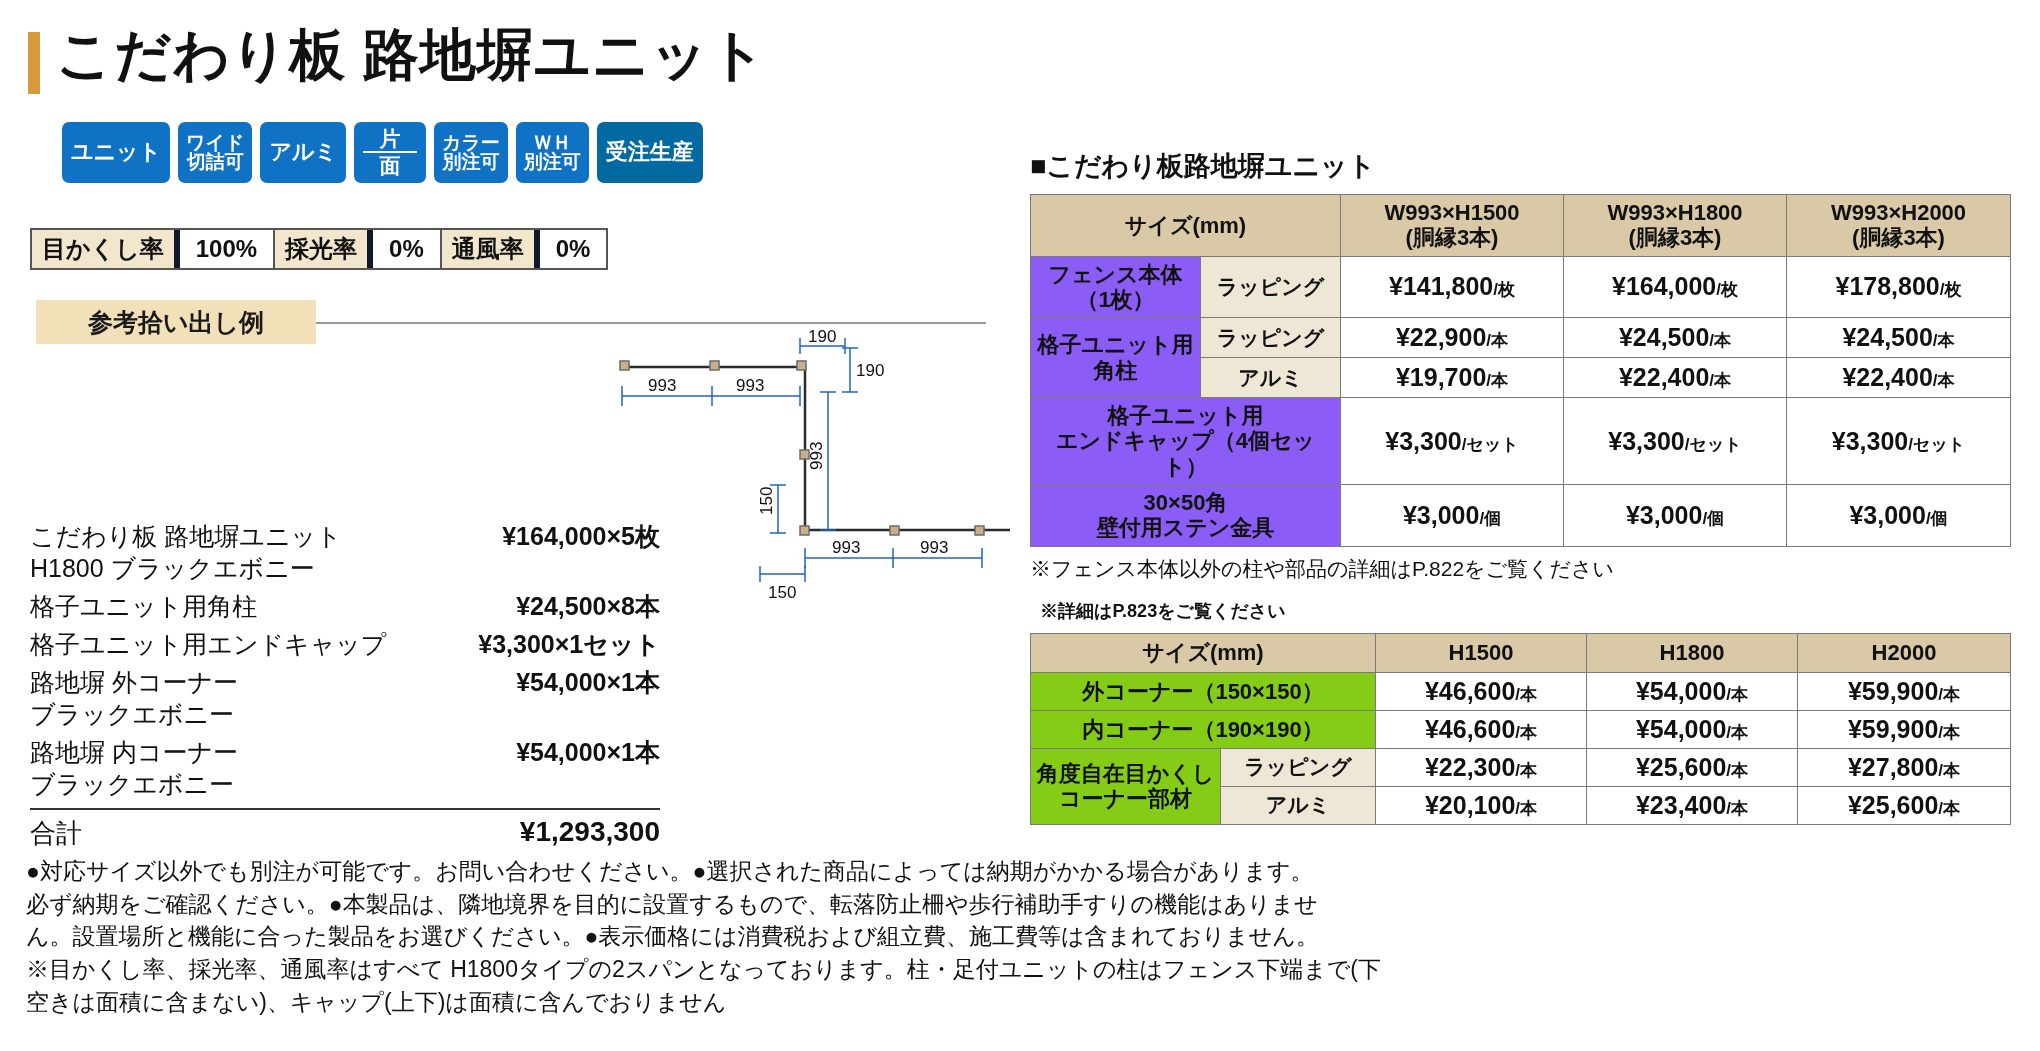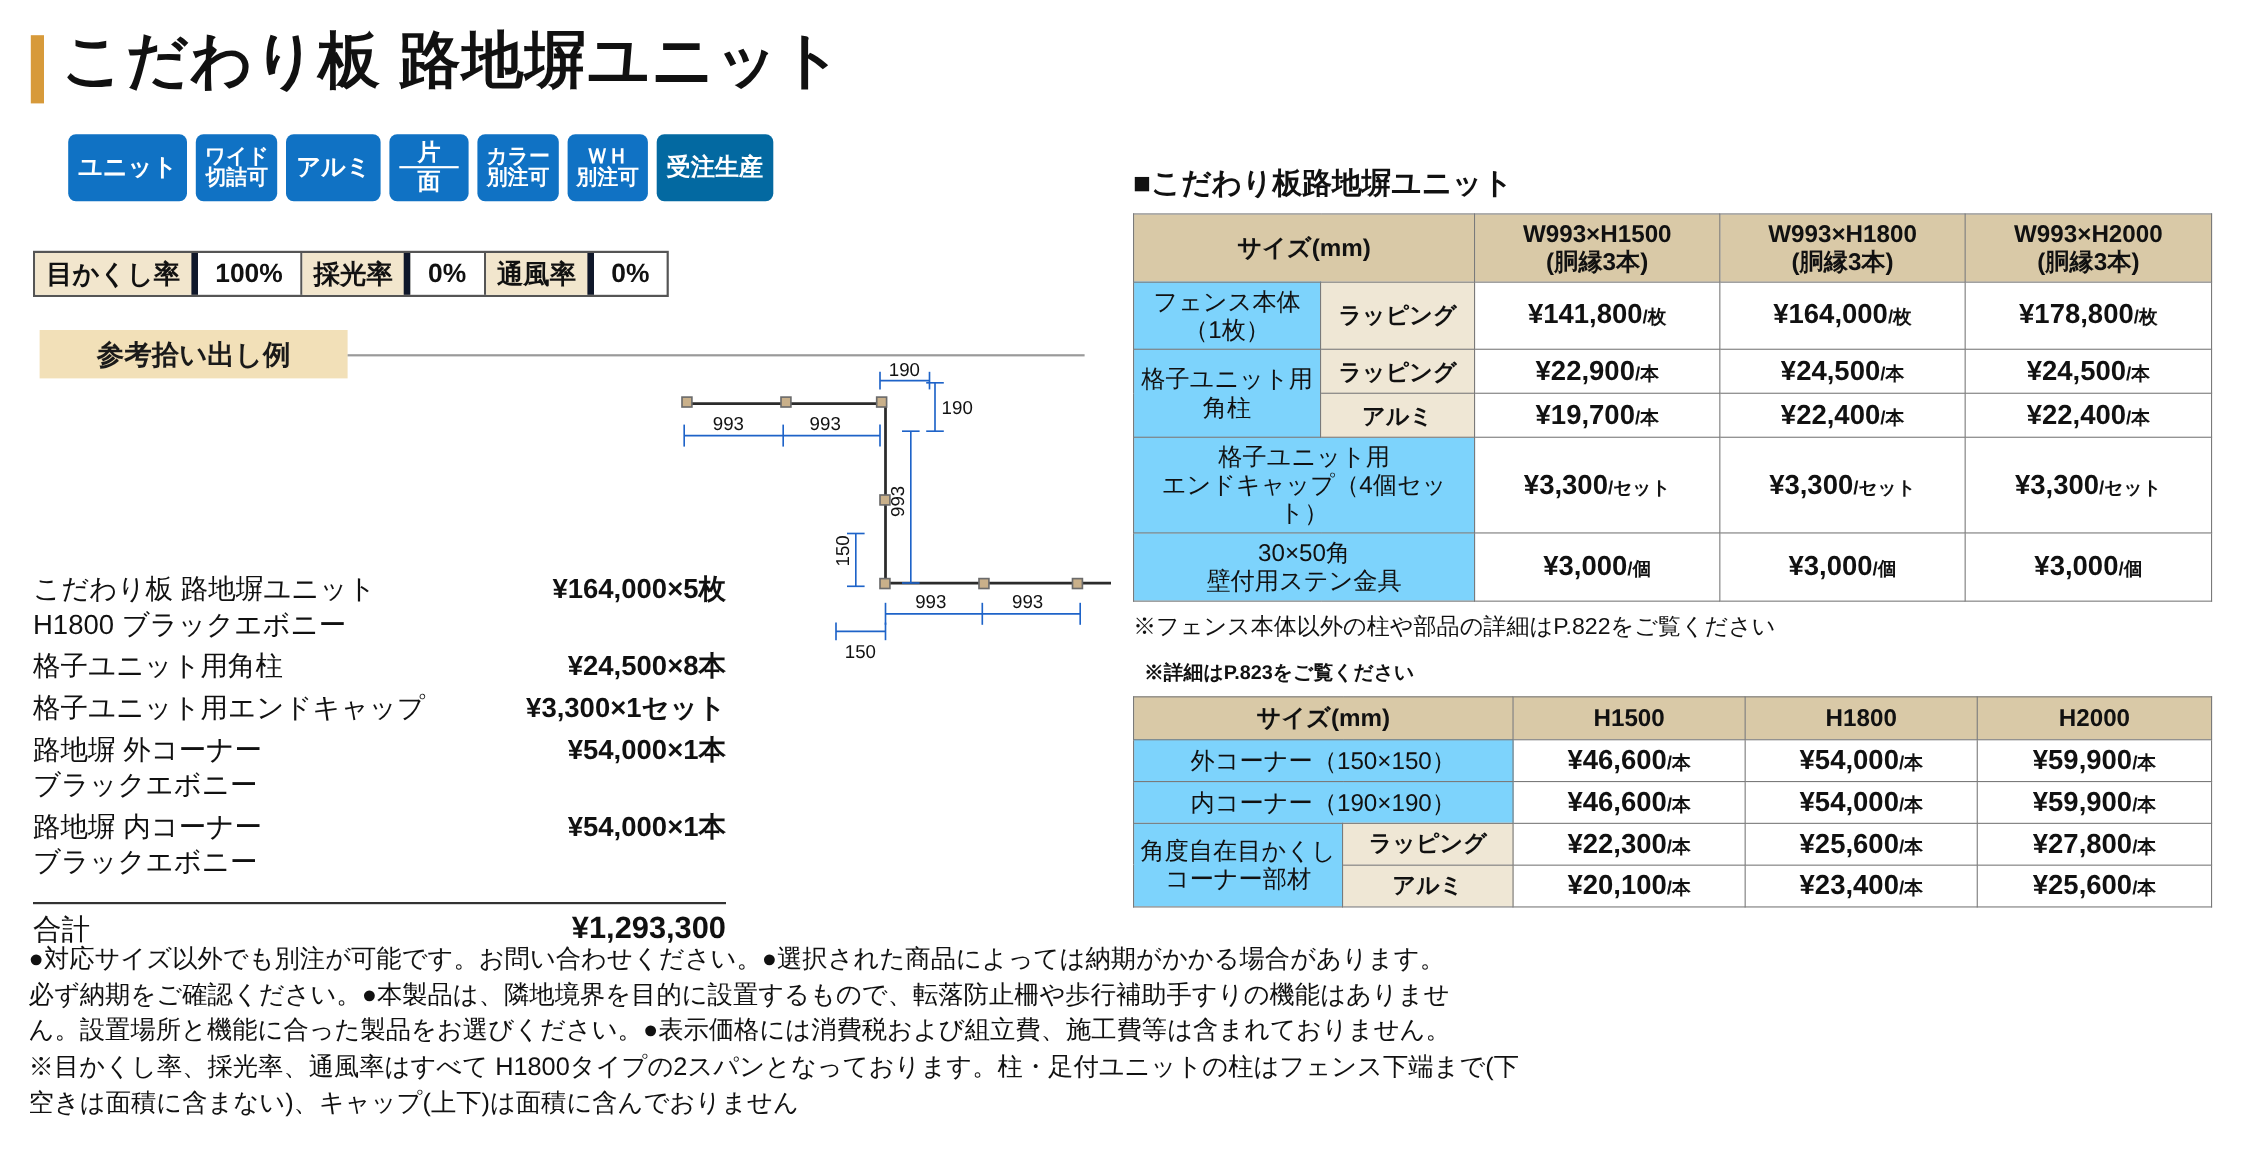--- a/index.html
+++ b/index.html
@@ -162,21 +162,21 @@
     display: flex;
     justify-content: space-between;
     align-items: flex-start;
     margin-bottom: 6px;
     line-height: 1.28;
   }
   .spec-name { white-space: pre-line; }
   .spec-val { font-weight: bold; white-space: nowrap; padding-left: 12px;}
   .total-line {
     border-top: 2px solid #333;
-    margin-top: 20px;
+    margin-top: 8px;
     padding-top: 6px;
     display: flex;
     justify-content: space-between;
     font-size: 26px;
   }
   .total-line .spec-val { font-size: 28px; }
 
   
   .diagram {
     position: absolute;
@@ -217,22 +217,22 @@
     font-size: 22px;
     padding: 5px 4px;
   }
   table.price thead th {
     background: #d9c9a7;
     font-weight: bold;
     font-size: 22px;
     line-height: 1.15;
   }
   table.price td.label {
-    background: #7dd3fc;
-    font-weight: normal;
+    background: #8b5cf6;
+    font-weight: bold;
     font-size: 22px;
     line-height: 1.15;
   }
   table.price td.sublabel {
     background: #efe7d5;
     font-weight: bold;
     font-size: 21px;
   }
   table.price td.price-cell {
     font-weight: bold;
@@ -257,22 +257,22 @@
     text-align: center;
     vertical-align: middle;
     padding: 4px 4px;
     font-size: 22px;
   }
   table.corner thead th {
     background: #d9c9a7;
     font-weight: bold;
   }
   table.corner td.label {
-    background: #7dd3fc;
-    font-weight: normal;
+    background: #84cc16;
+    font-weight: bold;
     line-height: 1.15;
   }
   table.corner td.sublabel {
     background: #efe7d5;
     font-weight: bold;
     font-size: 21px;
   }
   table.corner td.price-cell {
     font-weight: bold;
     font-size: 25px;

